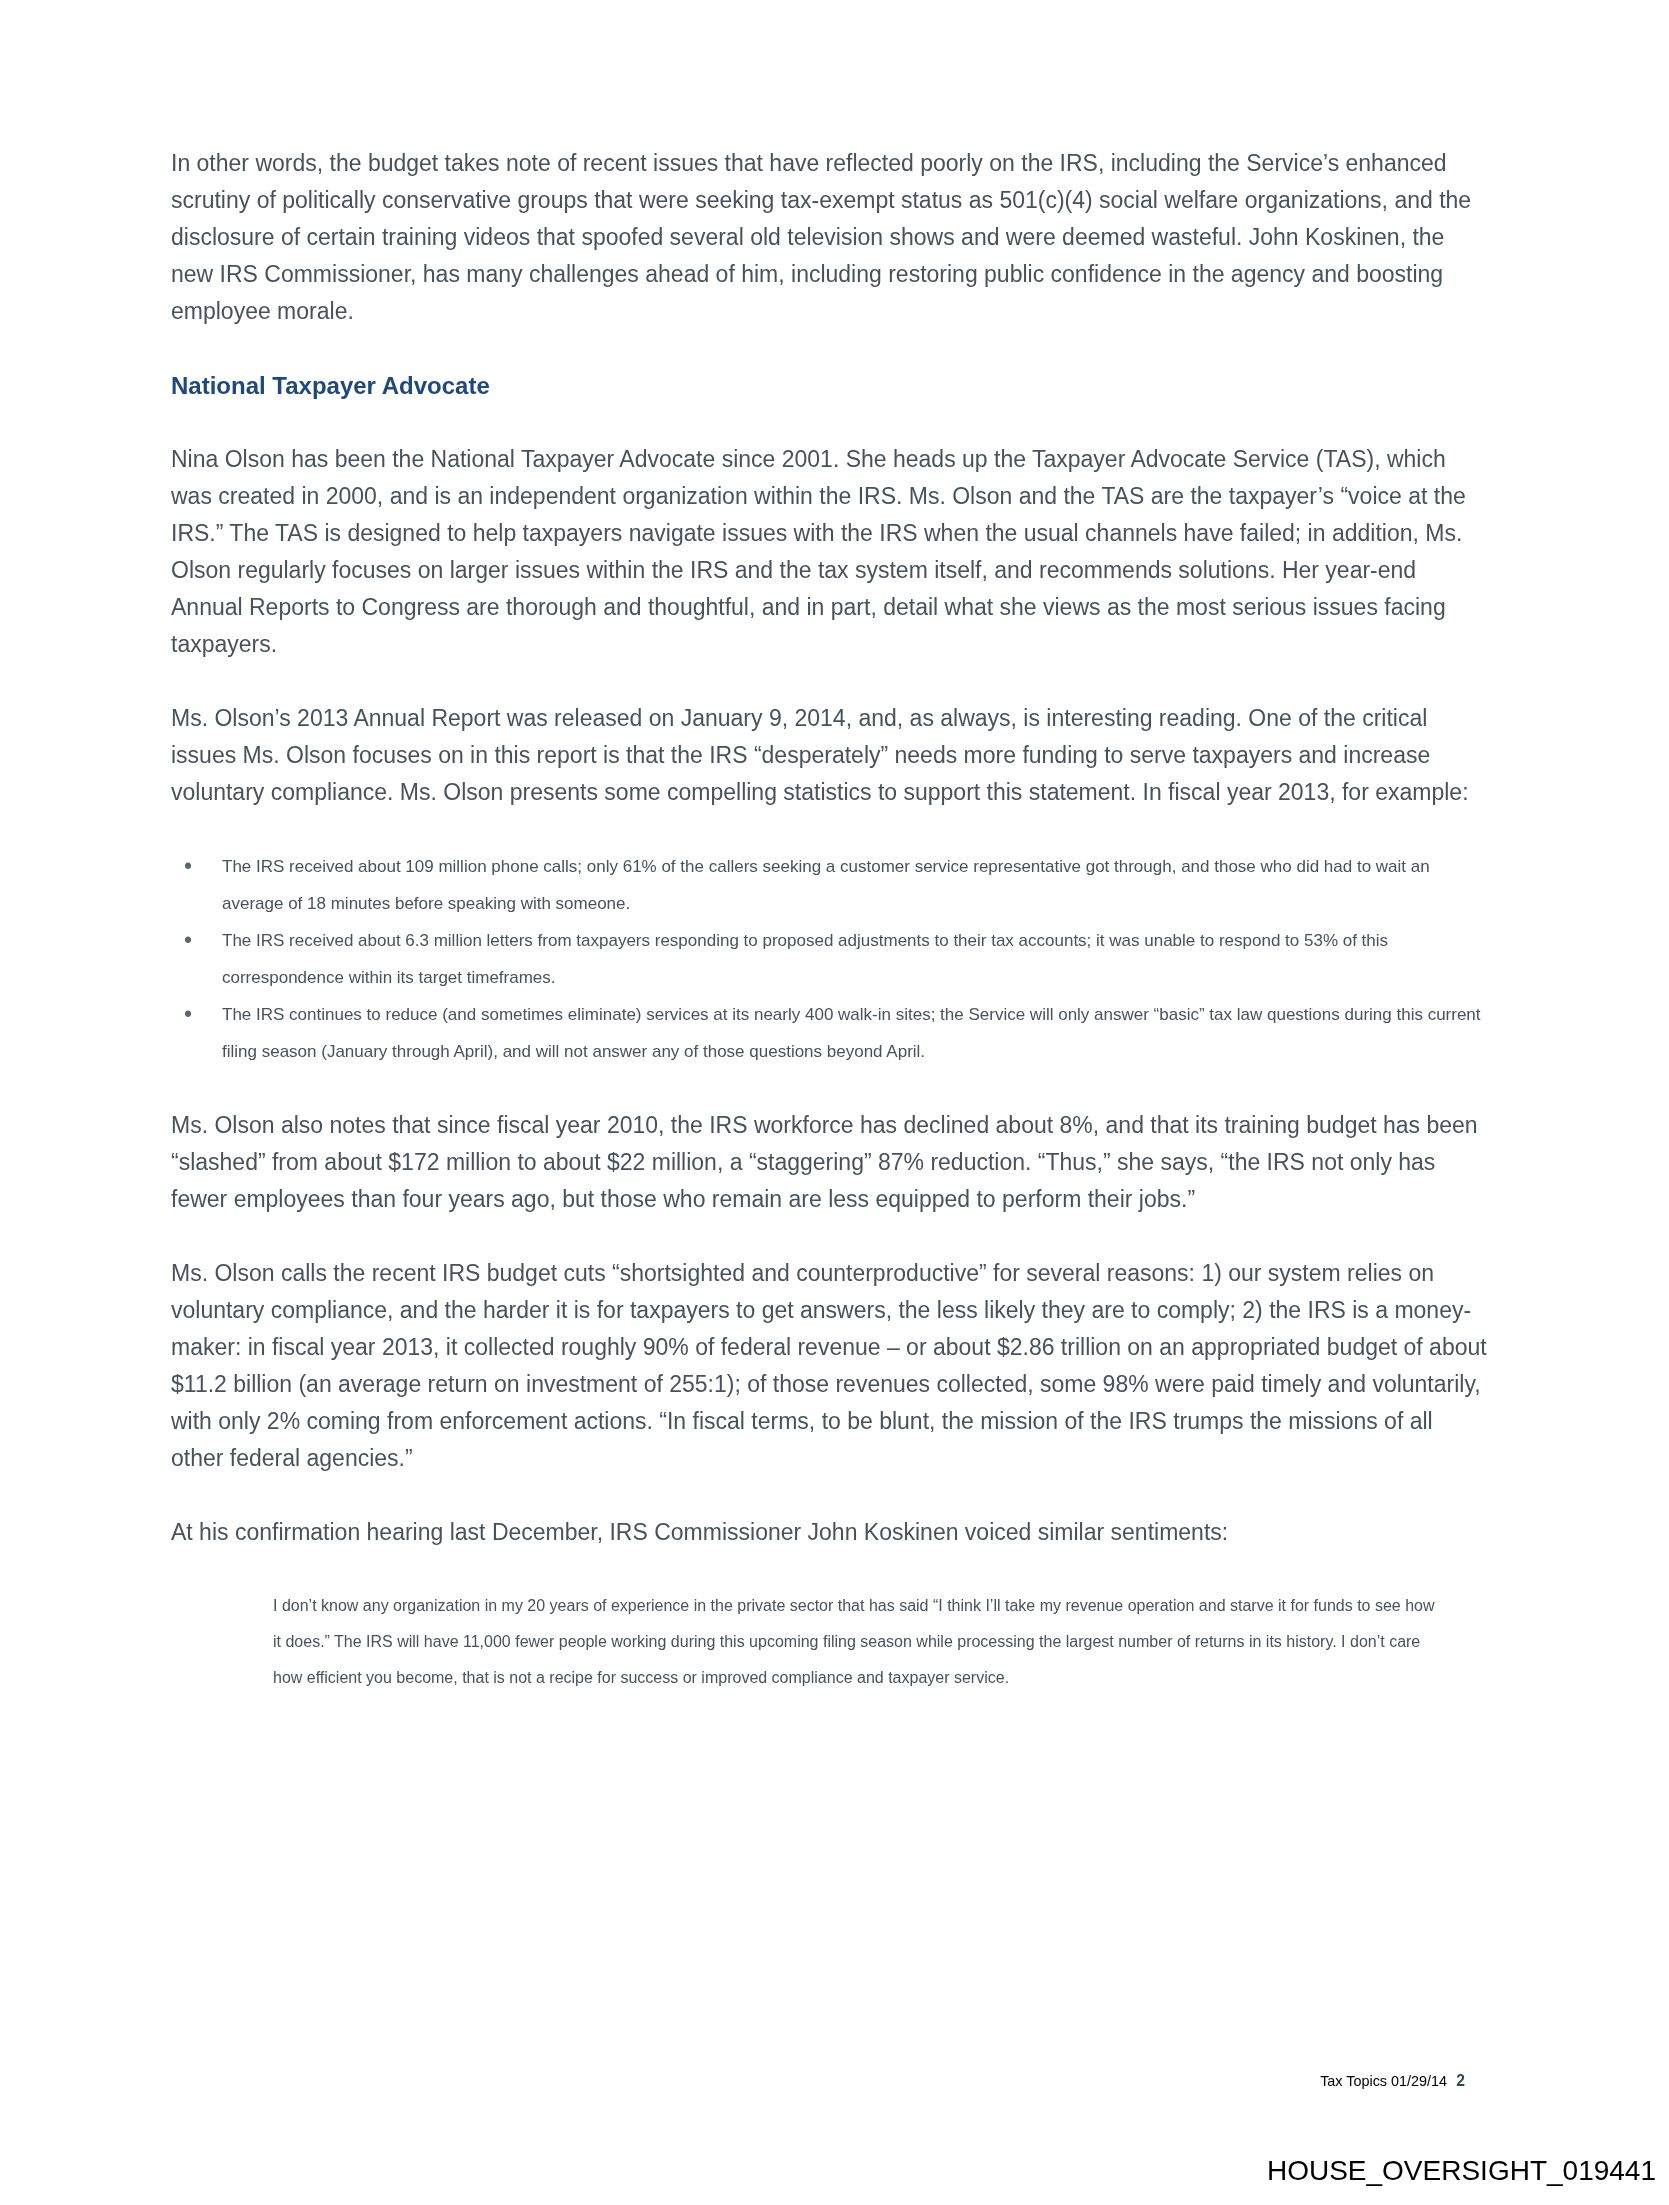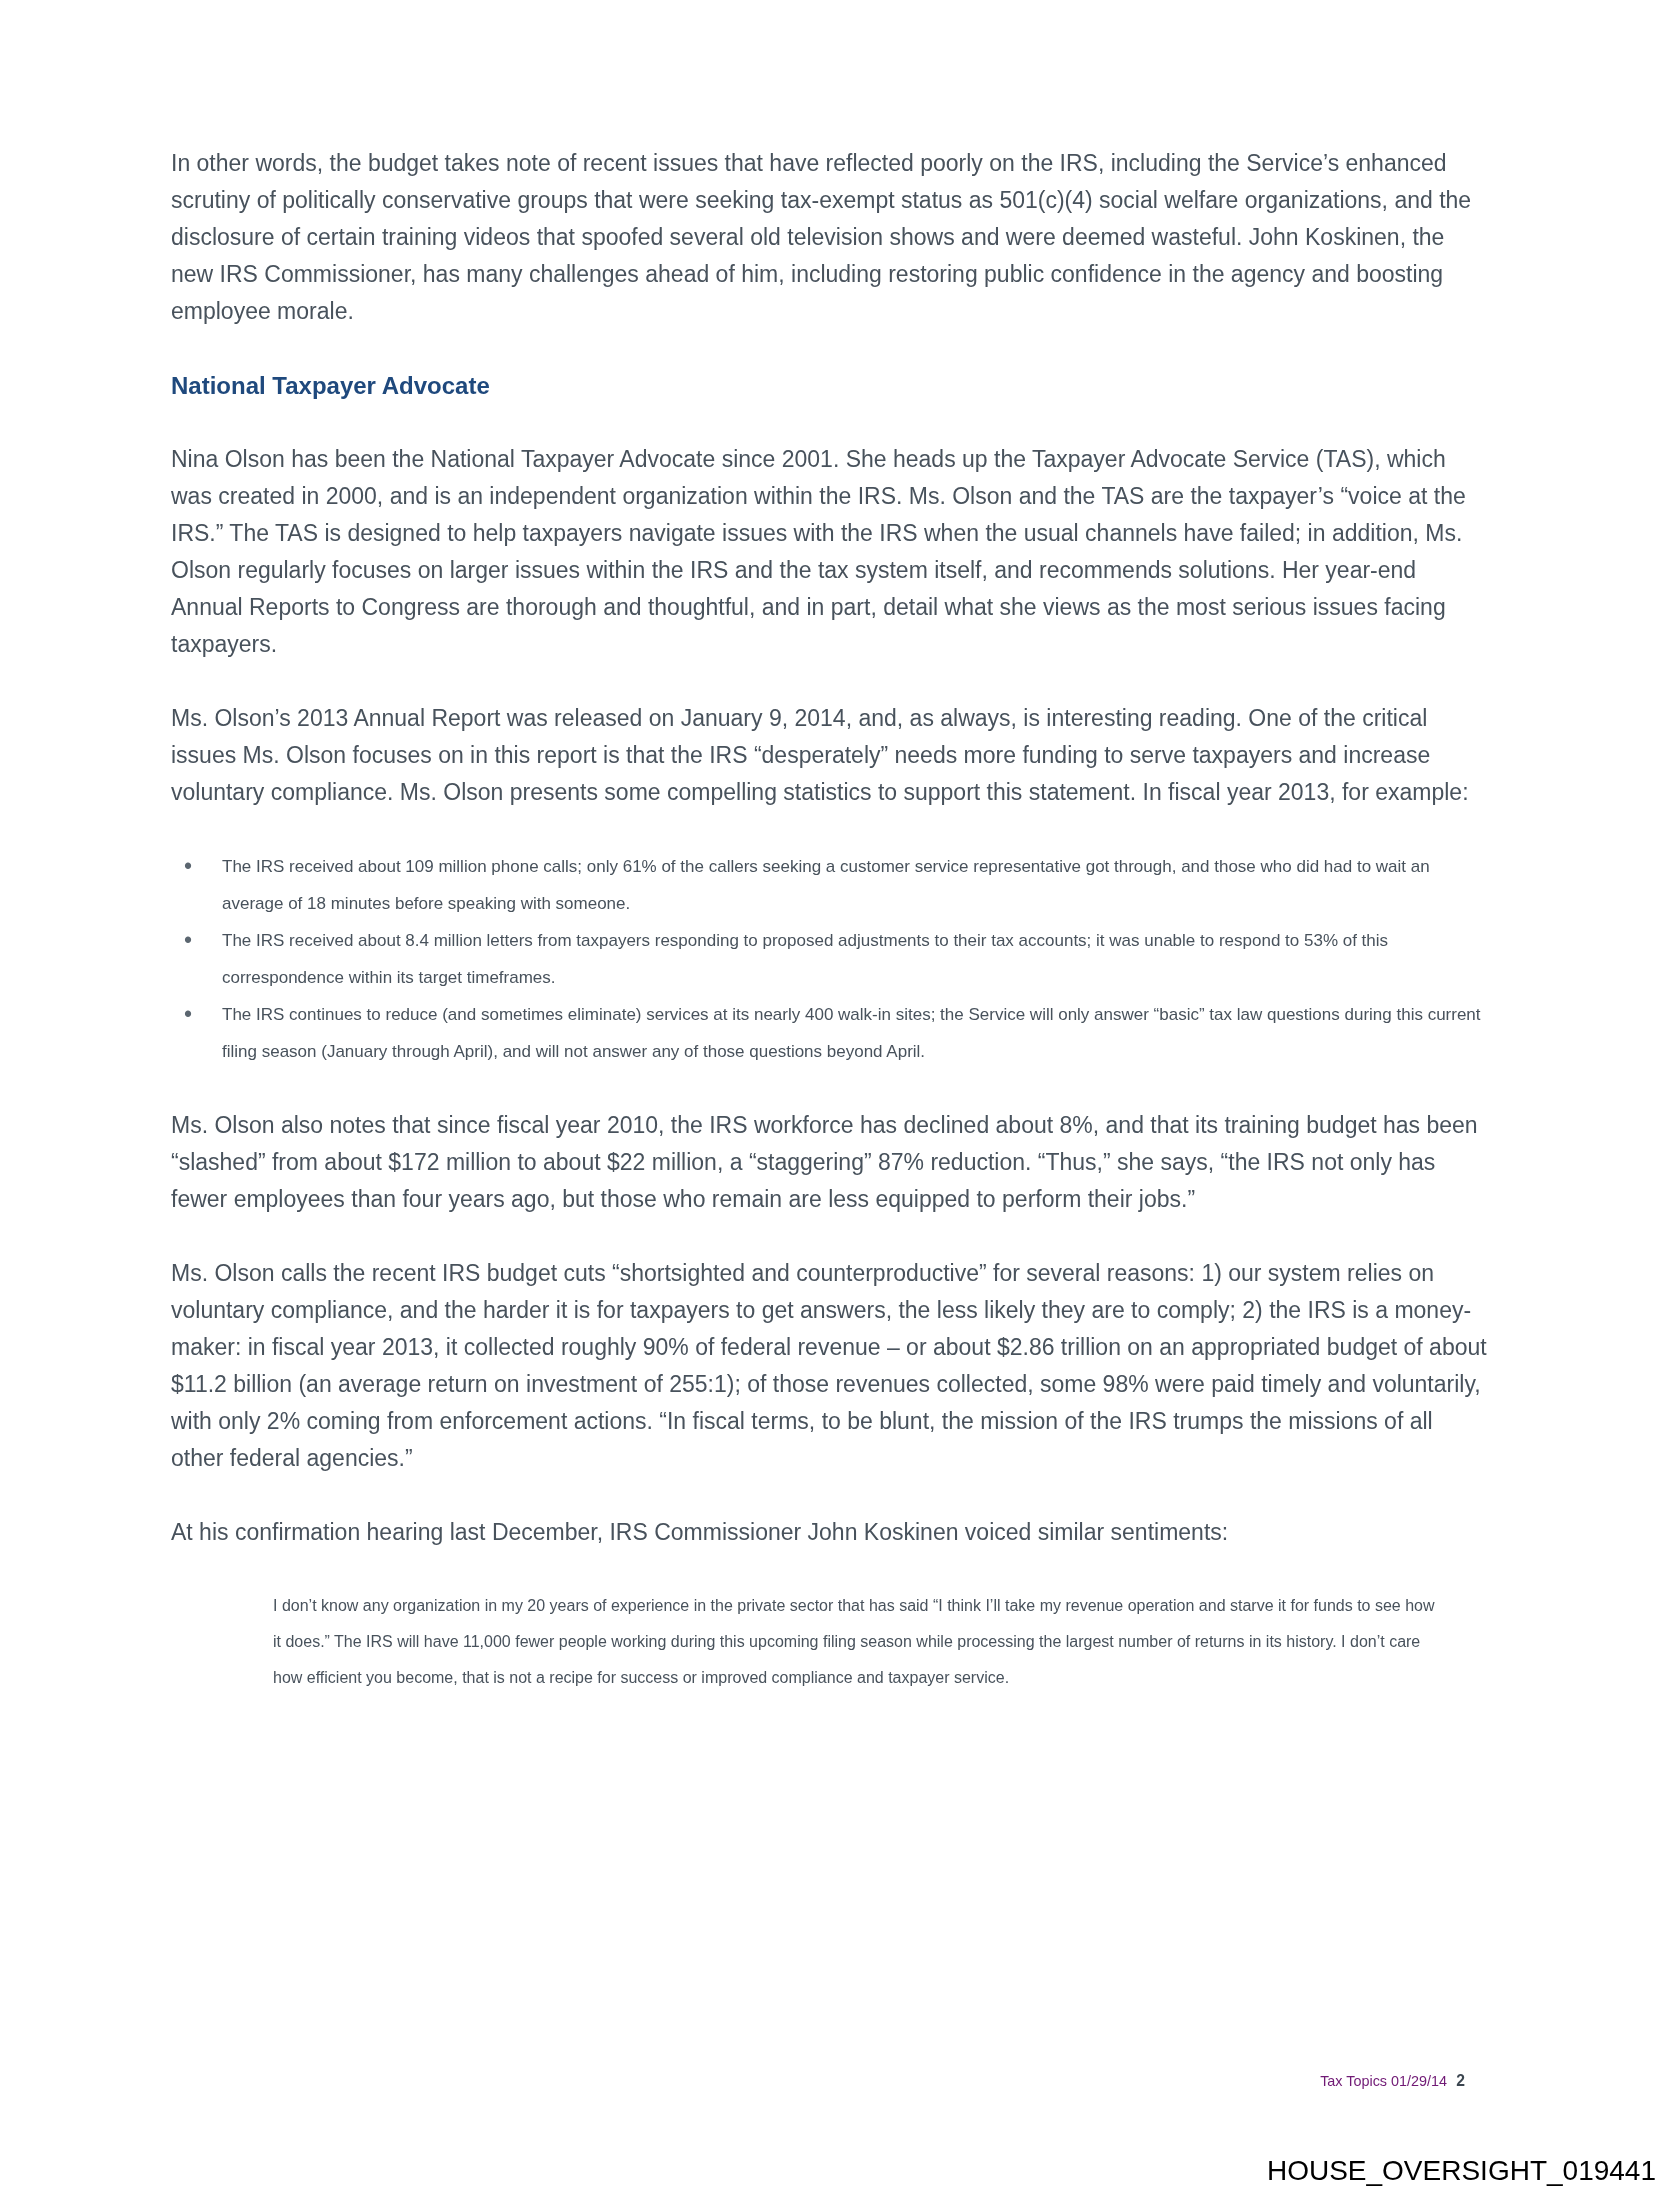--- a/index.html
+++ b/index.html
@@ -55,21 +55,21 @@
     margin: 0 46px 0 102px;
   }
   .footer {
     position: absolute;
     top: 2072px;
     right: 204px;
     white-space: nowrap;
   }
   .footer-label {
     font-size: 14.4px;
-    color: #701a75;
+    color: #000000;
   }
   .footer-page {
     font-size: 15.7px;
     font-weight: bold;
     color: #3c4650;
     margin-left: 9.2px;
   }
   .bates {
     position: absolute;
     top: 2155px;
@@ -89,21 +89,21 @@
     <p class="para">In other words, the budget takes note of recent issues that have reflected poorly on the IRS, including the Service’s enhanced scrutiny of politically conservative groups that were seeking tax-exempt status as 501(c)(4) social welfare organizations, and the disclosure of certain training videos that spoofed several old television shows and were deemed wasteful.  John Koskinen, the new IRS Commissioner, has many challenges ahead of him, including restoring public confidence in the agency and boosting employee morale.</p>
 
     <h2 class="heading">National Taxpayer Advocate</h2>
 
     <p class="para">Nina Olson has been the National Taxpayer Advocate since 2001.  She heads up the Taxpayer Advocate Service (TAS), which was created in 2000, and is an independent organization within the IRS.  Ms. Olson and the TAS are the taxpayer’s “voice at the IRS.”  The TAS is designed to help taxpayers navigate issues with the IRS when the usual channels have failed; in addition, Ms. Olson regularly focuses on larger issues within the IRS and the tax system itself, and recommends solutions.  Her year-end Annual Reports to Congress are thorough and thoughtful, and in part, detail what she views as the most serious issues facing taxpayers.</p>
 
     <p class="para">Ms. Olson’s 2013 Annual Report was released on January 9, 2014, and, as always, is interesting reading.  One of the critical issues Ms. Olson focuses on in this report is that the IRS “desperately” needs more funding to serve taxpayers and increase voluntary compliance.  Ms. Olson presents some compelling statistics to support this statement.  In fiscal year 2013, for example:</p>
 
     <ul class="bullets">
       <li class="bullet">The IRS received about 109 million phone calls; only 61% of the callers seeking a customer service representative got through, and those who did had to wait an average of 18 minutes before speaking with someone.</li>
-      <li class="bullet">The IRS received about 8.4 million letters from taxpayers responding to proposed adjustments to their tax accounts; it was unable to respond to 53% of this correspondence within its target timeframes.</li>
+      <li class="bullet">The IRS received about 6.3 million letters from taxpayers responding to proposed adjustments to their tax accounts; it was unable to respond to 53% of this correspondence within its target timeframes.</li>
       <li class="bullet">The IRS continues to reduce (and sometimes eliminate) services at its nearly 400 walk-in sites; the Service will only answer “basic” tax law questions during this current filing season (January through April), and will not answer any of those questions beyond April.</li>
     </ul>
 
     <p class="para">Ms. Olson also notes that since fiscal year 2010, the IRS workforce has declined about 8%, and that its training budget has been “slashed” from about $172 million to about $22 million, a “staggering” 87% reduction.  “Thus,” she says, “the IRS not only has fewer employees than four years ago, but those who remain are less equipped to perform their jobs.”</p>
 
     <p class="para">Ms. Olson calls the recent IRS budget cuts “shortsighted and counterproductive” for several reasons: 1) our system relies on voluntary compliance, and the harder it is for taxpayers to get answers, the less likely they are to comply; 2) the IRS is a money-maker: in fiscal year 2013, it collected roughly 90% of federal revenue – or about $2.86 trillion on an appropriated budget of about $11.2 billion (an average return on investment of 255:1); of those revenues collected, some 98% were paid timely and voluntarily, with only 2% coming from enforcement actions.  “In fiscal terms, to be blunt, the mission of the IRS trumps the missions of all other federal agencies.”</p>
 
     <p class="para">At his confirmation hearing last December, IRS Commissioner John Koskinen voiced similar sentiments:</p>
 
     <div class="blockquote">I don’t know any organization in my 20 years of experience in the private sector that has said “I think I’ll take my revenue operation and starve it for funds to see how it does.”  The IRS will have 11,000 fewer people working during this upcoming filing season while processing the largest number of returns in its history.  I don’t care how efficient you become, that is not a recipe for success or improved compliance and taxpayer service.</div>

